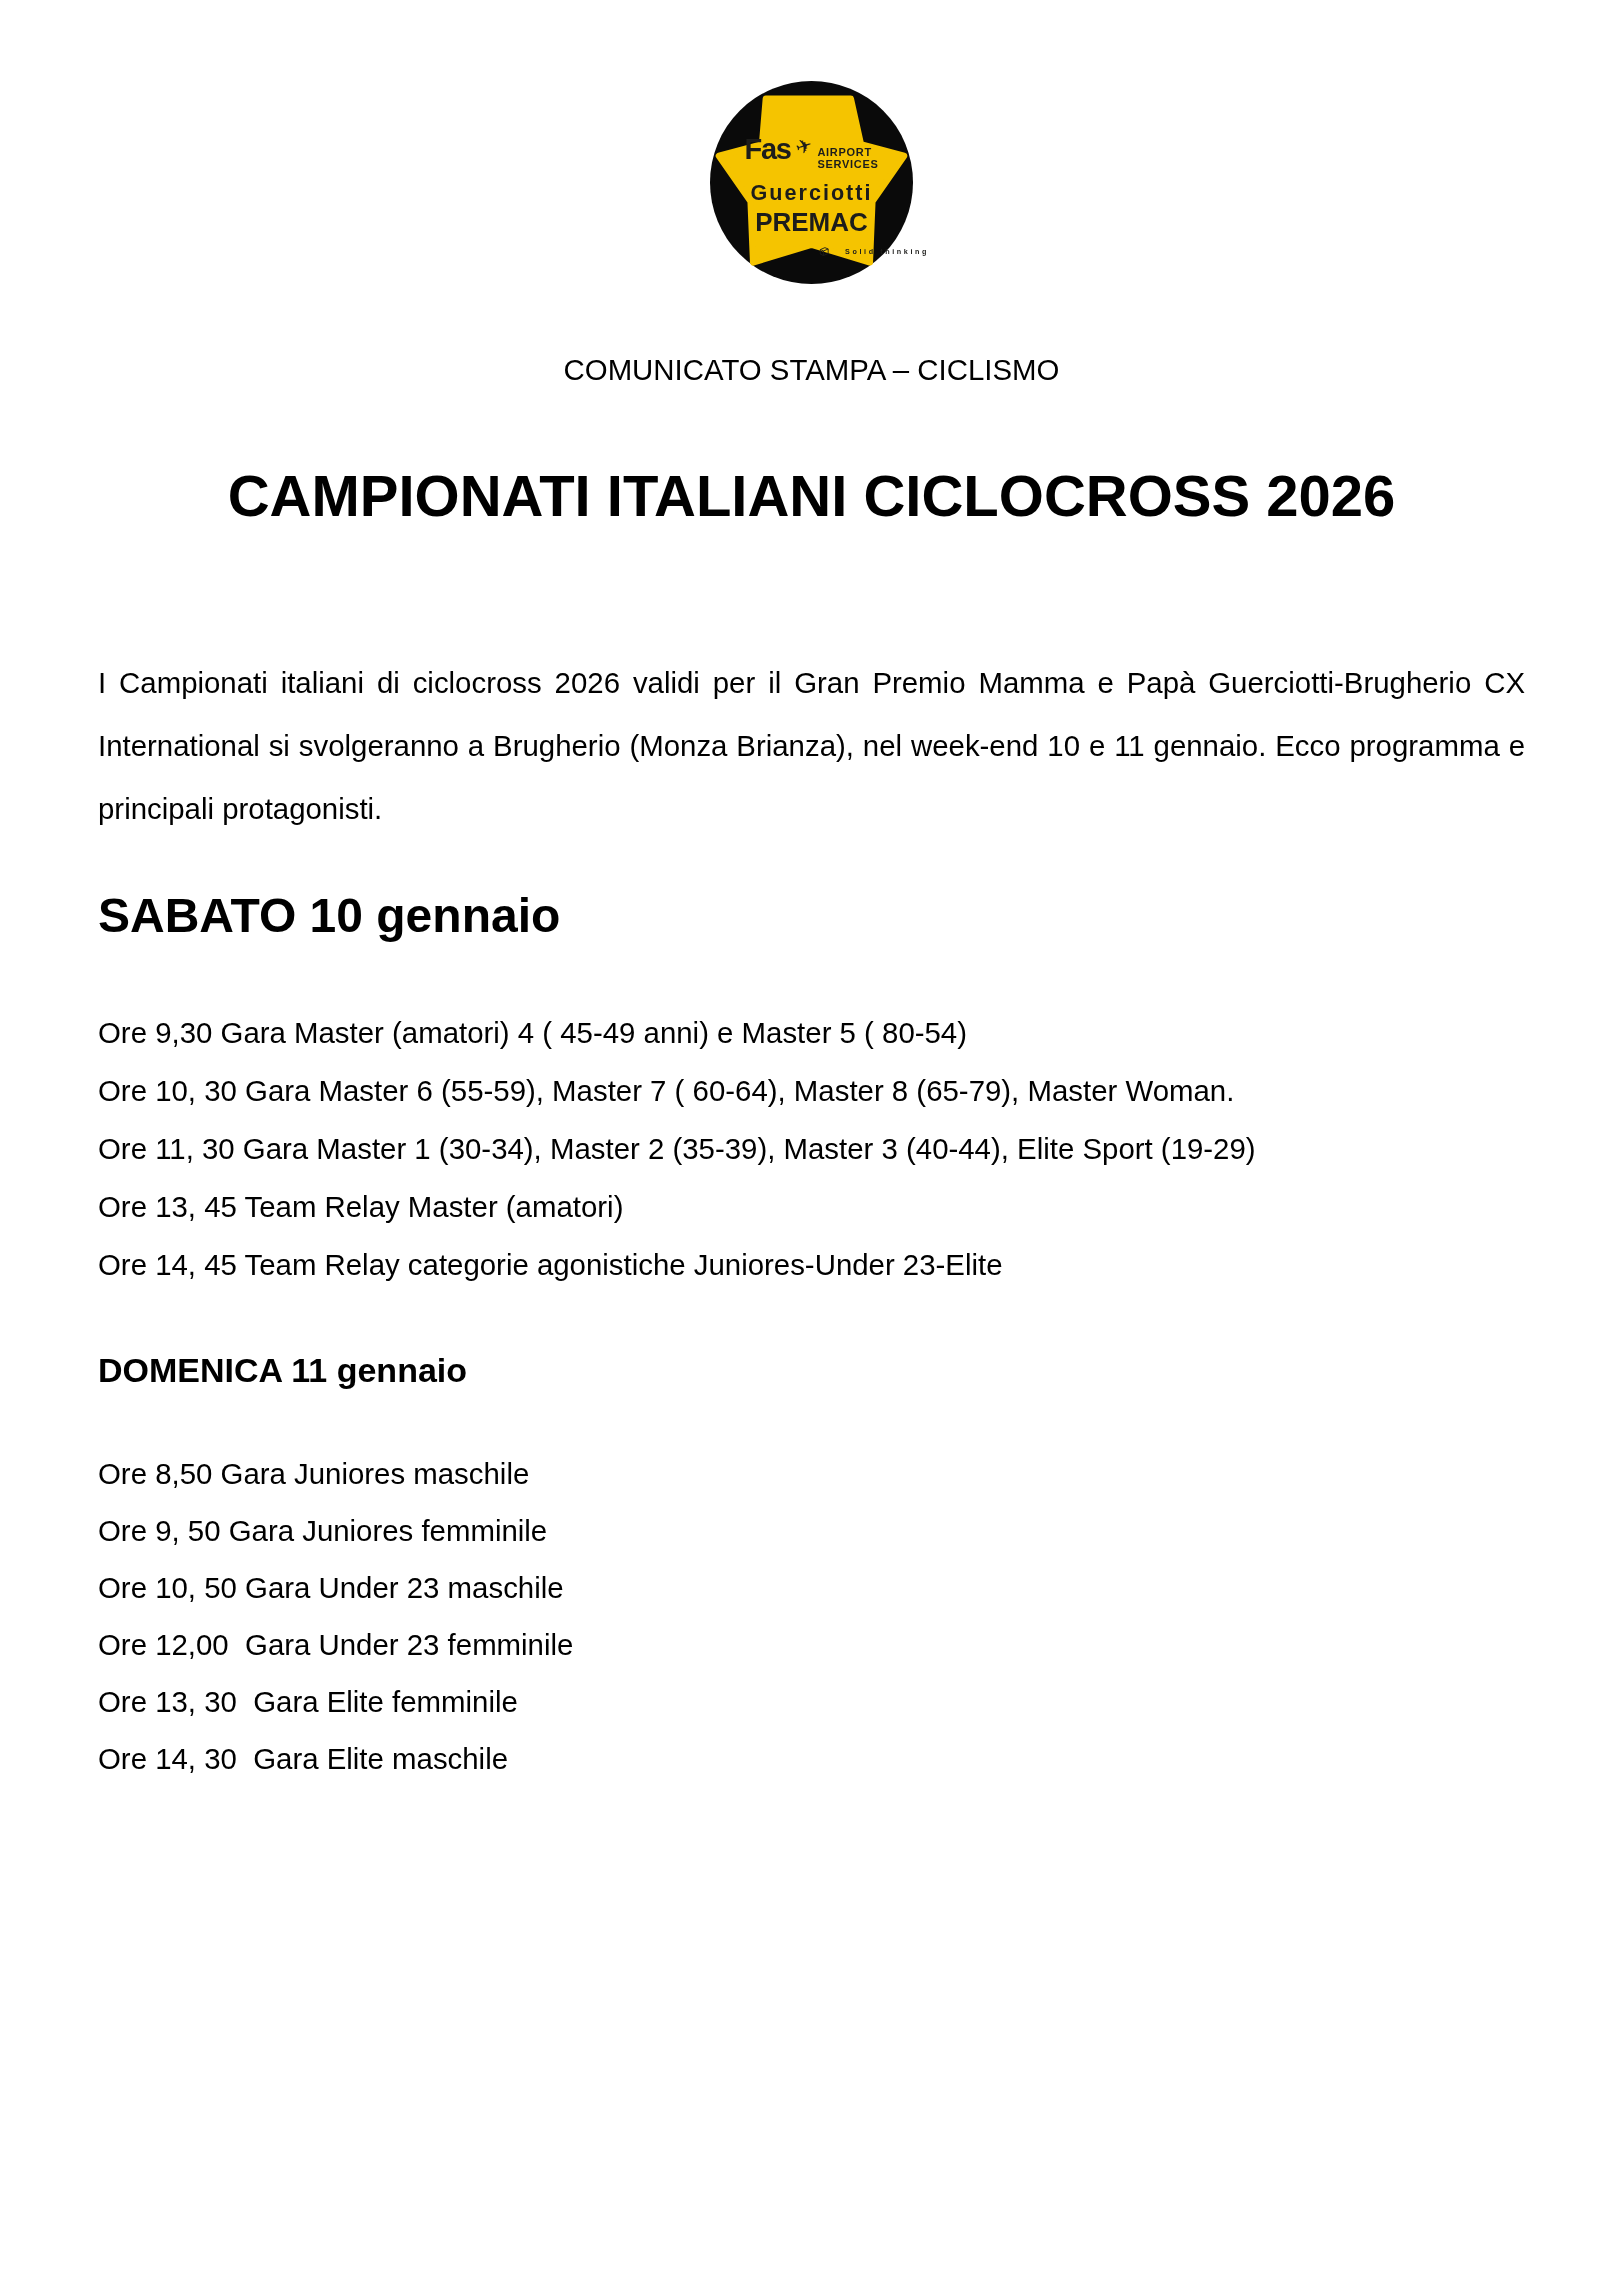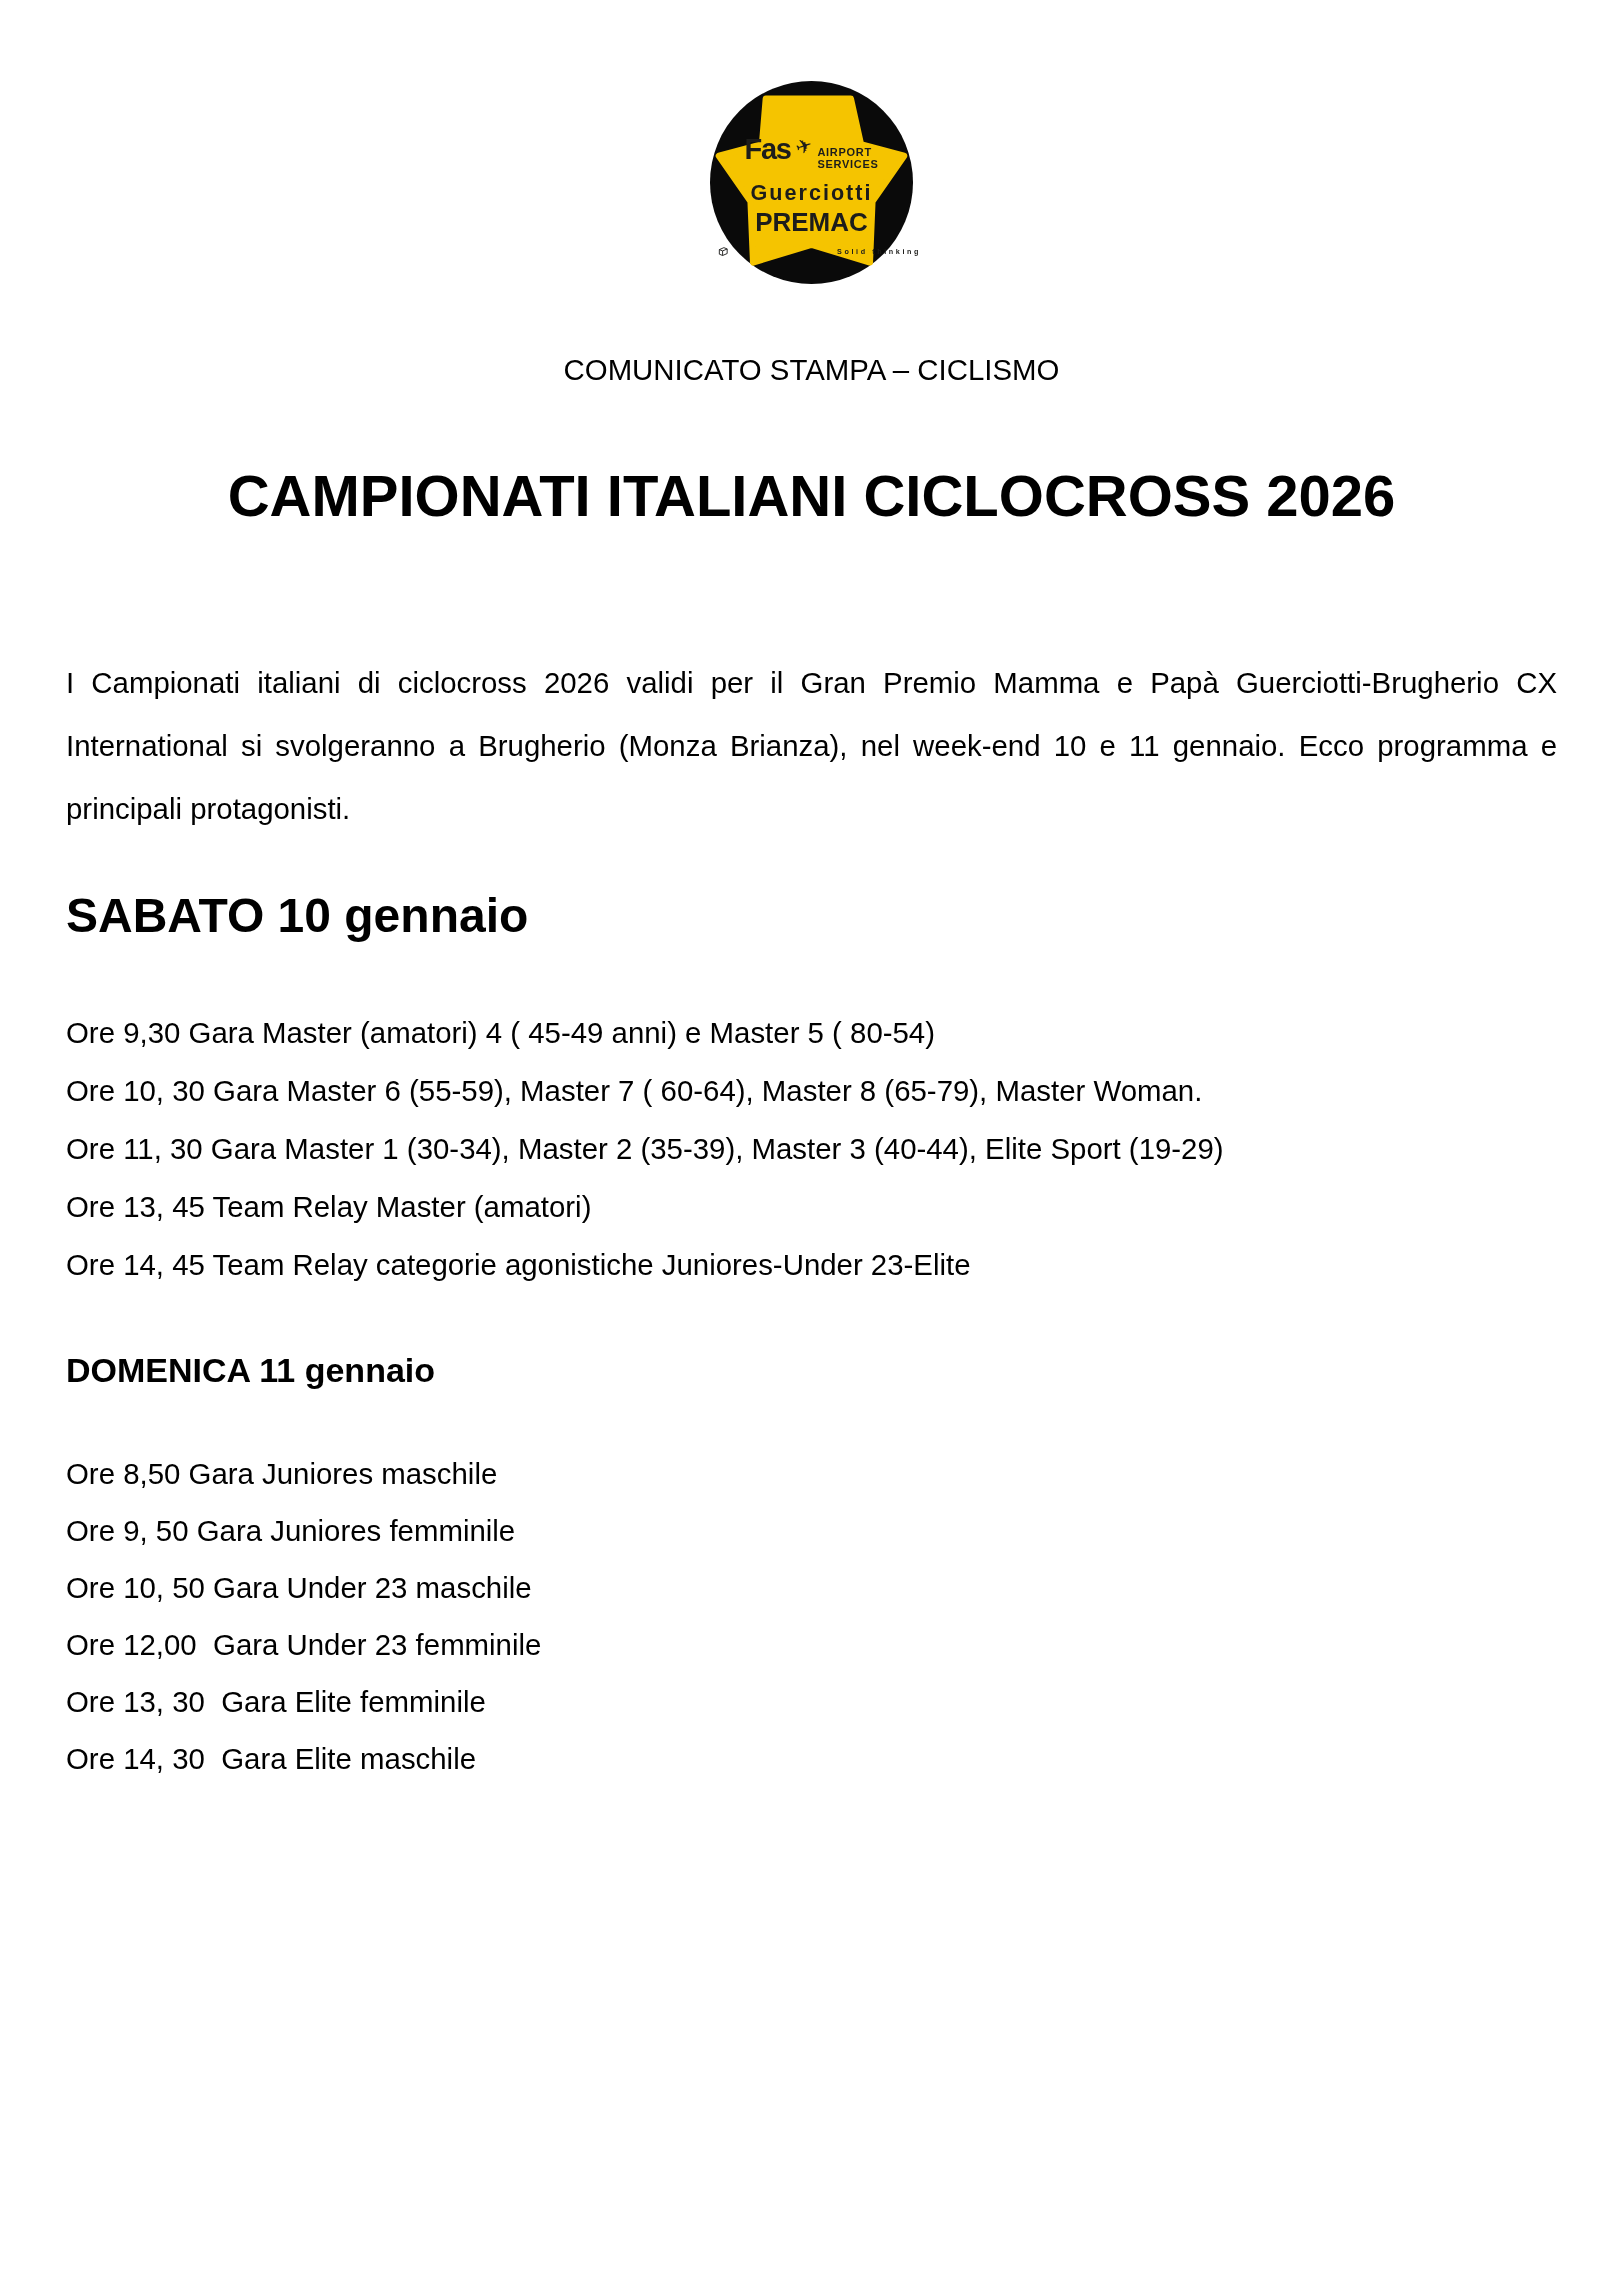--- a/index.html
+++ b/index.html
@@ -9,21 +9,21 @@
   }
   body {
     width: 1623px;
     height: 2295px;
     font-family: "Liberation Sans", sans-serif;
     color: #000000;
     position: relative;
     overflow: hidden;
   }
   .content {
-    padding: 0 66px;
+    padding: 0 98px;
   }
 
   
   .logo-row {
     padding-top: 81px;
     display: flex;
     justify-content: center;
   }
   .logo {
     position: relative;
@@ -82,24 +82,24 @@
     position: absolute;
     top: 126px; left: 0;
     width: 100%;
     text-align: center;
     font-size: 26px;
     font-weight: 800;
     letter-spacing: 0px;
   }
   .tagline {
     position: absolute;
-    top: 166px; left: 8px;
+    top: 166px; left: 16px;
     width: 100%;
     display: flex;
-    justify-content: space-between;
+    justify-content: flex-end;
     align-items: center;
     gap: 16px;
     font-size: 7.2px;
     font-weight: bold;
     letter-spacing: 2.6px;
   }
   .box-icon svg { display: block; }
 
   
   .kicker {

